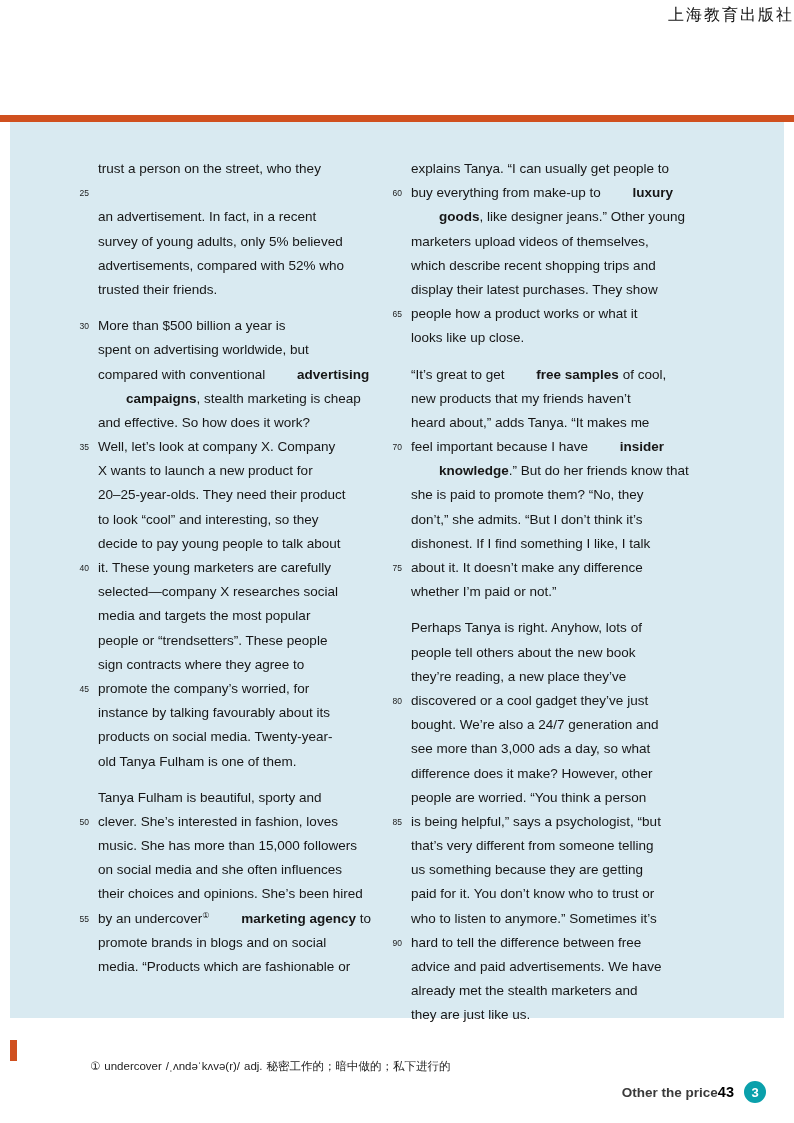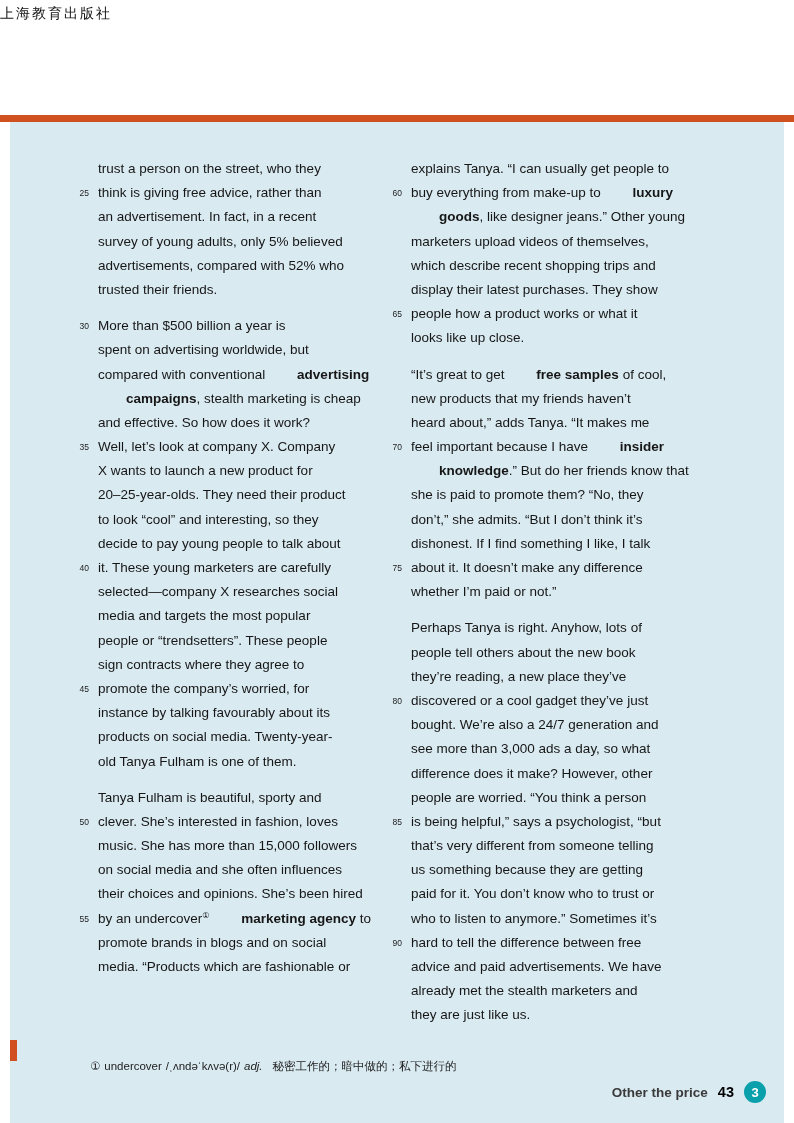--- a/index.html
+++ b/index.html
@@ -6,28 +6,28 @@
   html, body { margin: 0; padding: 0; }
   body {
     width: 794px; height: 1123px;
     background: #ffffff;
     font-family: "Liberation Sans", "DejaVu Sans", sans-serif;
     position: relative;
     overflow: hidden;
   }
   .publisher {
     position: absolute; top: 5px; left: 0; width: 100%;
-    text-align: left; font-size: 14px; letter-spacing: 2px; color: #111;
+    text-align: right; font-size: 16px; letter-spacing: 2px; color: #111;
   }
   .accent-bar {
     position: absolute; top: 115px; left: 0; width: 794px; height: 7px;
     background: #d0501f;
   }
   .content-box {
-    position: absolute; top: 122px; left: 10px; width: 774px; height: 1002px;
+    position: absolute; top: 122px; left: 10px; width: 774px; height: 896px;
     background: #d9eaf1;
   }
   .col { position: absolute; top: 35px; }
   .col-left  { left: 64px; }
   .col-right { left: 377px; }
   .para { margin: 0 0 12px 0; }
   .para:last-child { margin-bottom: 0; }
   .line {
     display: flex; height: 24.2px; line-height: 24.2px; white-space: nowrap;
   }
@@ -41,27 +41,27 @@
   .bottom-accent {
     position: absolute; top: 1040px; left: 10px; width: 7px; height: 21px;
     background: #d0501f;
   }
   .footnote {
     position: absolute; top: 1059px; left: 90px;
     font-size: 11.5px; color: #222; white-space: nowrap;
   }
   .footnote .fn-marker { margin-right: 4px; }
   .footnote .phon { margin: 0 4px; }
-  .footnote .pos { font-style: italic; margin-right: 10px; }
+  .footnote .pos { margin-right: 4px; }
   .footer {
     position: absolute; top: 1081px; right: 28px;
     display: flex; align-items: center;
   }
   .footer-title { font-weight: bold; font-size: 13.5px; color: #3a3a3a; }
-  .footer-page  { font-weight: bold; font-size: 14.5px; color: #000; margin-left: 10px; }
+  .footer-page  { font-weight: bold; font-size: 14.5px; color: #000; }
   .unit-badge {
     width: 22px; height: 22px; border-radius: 50%;
     background: #0aa0ab; color: #ffffff;
     font-weight: bold; font-size: 13px;
     display: flex; align-items: center; justify-content: center;
     margin-left: 10px;
   }
 </style>
 </head>
 <body>
@@ -72,21 +72,20 @@
 
 <div class="content-box" style="background: rgb(217, 234, 241);">
   <div class="col col-left" id="col-0">
       <div class="para">
         <div class="line">
           <span class="lnum"></span>
           <span class="ltxt"><span>trust a person on the street, who they</span></span>
         </div>
         <div class="line">
           <span class="lnum">25</span>
-          <span class="ltxt"><span>think is giving free advice, rather than</span></span>
         </div>
         <div class="line">
           <span class="lnum"></span>
           <span class="ltxt"><span>an advertisement. In fact, in a recent</span></span>
         </div>
         <div class="line">
           <span class="lnum"></span>
           <span class="ltxt"><span>survey of young adults, only 5% believed</span></span>
         </div>
         <div class="line">

